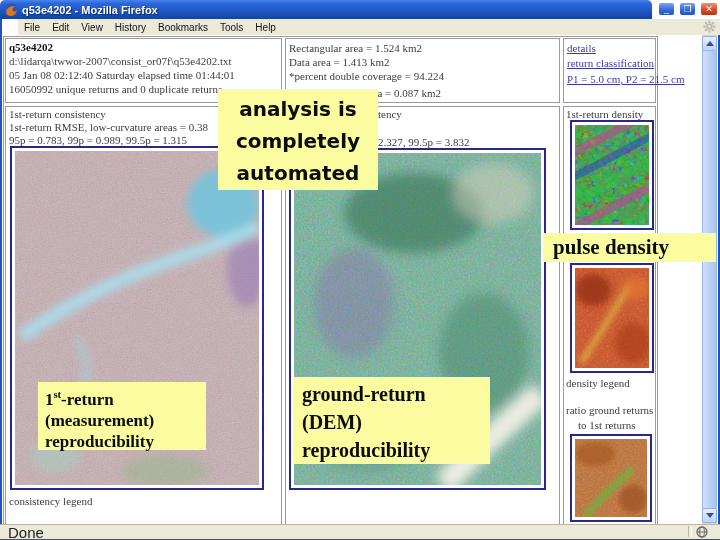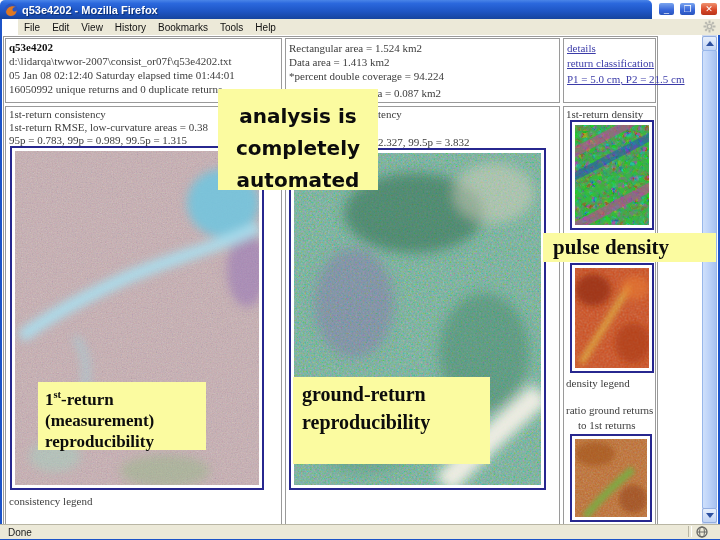--- a/index.html
+++ b/index.html
@@ -27,37 +27,37 @@
   .cellline{position:absolute;font-size:11px;color:#3c3c3c;white-space:nowrap;}
   .b{font-weight:bold;color:#111;}
   .tblborder{position:absolute;border:1px solid #9a9a9a;box-sizing:border-box;}
   .link{color:#3b3ba8;text-decoration:underline;cursor:pointer;}
   
   .map{position:absolute;border:2px solid #27278f;background:#fff;padding:3px;box-sizing:border-box;}
   .map svg{display:block;width:100%;height:100%;}
   
   .overlay{position:absolute;background:#fbfba0;color:#0c0c0c;z-index:12;}
   #ov-auto{font-family:"DejaVu Sans",sans-serif;font-weight:bold;font-size:20px;
-    line-height:32px;text-align:center;padding-top:11px;box-sizing:border-box;}
+    line-height:32px;text-align:center;padding-top:4px;box-sizing:border-box;}
   #ov-pulse{font-family:"Liberation Serif",serif;font-weight:bold;font-size:21px;
     display:flex;align-items:center;padding-left:10px;box-sizing:border-box;}
   .ov-serif{font-family:"Liberation Serif",serif;font-weight:bold;}
   
   #scrollbar{left:702px;top:35px;width:15px;height:489px;background:#cdd9f1;z-index:5;}
   .sb-btn{position:absolute;left:0;width:15px;height:15px;background:linear-gradient(180deg,#e7effc,#c2d4f4);
     border:1px solid #93aee0;border-radius:2px;box-sizing:border-box;}
   .sb-arrow{width:0;height:0;margin:4px auto 0 auto;border-left:4px solid transparent;
     border-right:4px solid transparent;}
   .sb-up .sb-arrow{border-bottom:5px solid #2c4fa0;}
   .sb-down .sb-arrow{border-top:5px solid #2c4fa0;}
   #sb-thumb{position:absolute;left:0;top:15px;width:15px;height:459px;box-sizing:border-box;
     background:linear-gradient(90deg,#cfe0fb,#bcd2f8 50%,#a8c2f0);border:1px solid #98b7ea;border-radius:2px;}
   
   #statusbar{left:0;top:524px;width:720px;height:14px;background:#ece9d8;
-    border-top:1px solid #b9b6a4;font-family:"Liberation Sans",sans-serif;font-size:10px;
+    border-top:1px solid #b9b6a4;font-family:"Liberation Sans",sans-serif;font-size:15px;
     color:#222;display:flex;align-items:center;z-index:6;text-align:center;}
   .groove{position:absolute;top:526px;width:2px;height:11px;
     border-left:1px solid #b9b6a4;border-right:1px solid #fff;z-index:7;}
   sup{font-size:62%;vertical-align:super;}
 </style>
 </head>
 <body>
 
 <div id="stage">
 
@@ -271,20 +271,21 @@
   </div>
 
   <div class="overlay ov-serif" style="left:38px;top:382px;width:168px;height:68px;font-size:17px;line-height:21px;padding:2px 0 0 7px;box-sizing:border-box;">
     <div><span>1</span><sup>st</sup><span>-return</span></div>
     <div>(measurement)</div>
     <div>reproducibility</div>
   </div>
 
   <div class="overlay ov-serif" style="left:293px;top:377px;width:197px;height:87px;font-size:20px;line-height:28px;padding:3px 0 0 9px;box-sizing:border-box;">
     <div>ground-return</div>
+    <div>(DEM)</div>
     <div>reproducibility</div>
   </div>
 
   <div class="abs" id="statusbar">
     <span style="margin-left:8px;">Done</span>
   </div>
   <div class="groove" style="left:688px;"></div>
   <svg class="abs" style="left:696px;top:526px;z-index:7;" width="12" height="12">
     <circle cx="6" cy="6" r="5" fill="none" stroke="#6a6a66" stroke-width="1.3"></circle>
     <ellipse cx="6" cy="6" rx="2.4" ry="5" fill="none" stroke="#6a6a66" stroke-width="1"></ellipse>

